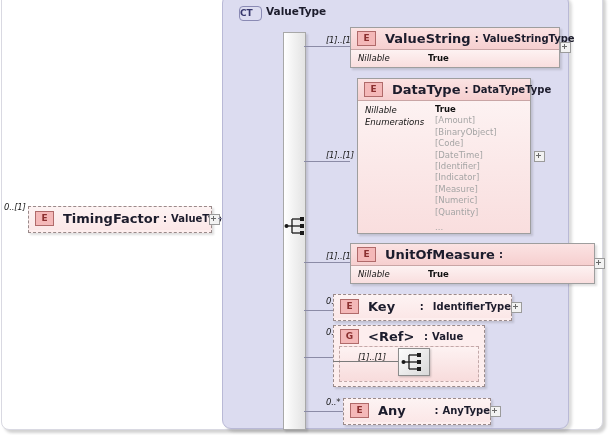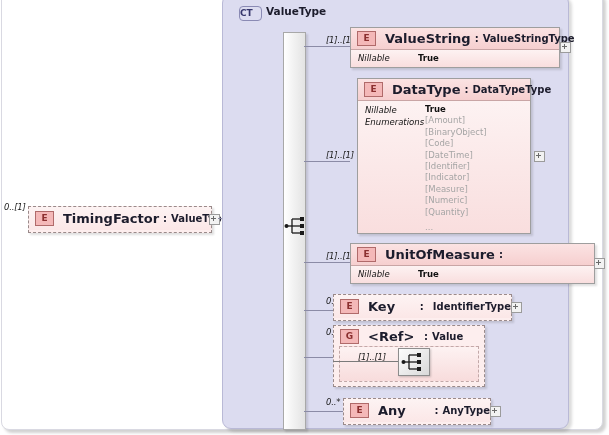--- a/index.html
+++ b/index.html
@@ -97,21 +97,21 @@
   .ename{
     font-size:13px;font-weight:bold;color:#1c1c2c;
     margin-left:9px;white-space:nowrap;
   }
   .etype{
     font-size:10px;font-weight:bold;color:#1c1c2c;
     white-space:nowrap;
   }
 
   
-  .prop-row{display:flex;font-size:8.5px;line-height:12px;padding:2px 0 0 7px;}
+  .prop-row{display:flex;font-size:8.5px;line-height:12px;padding:2px 0 0 7px;gap:10px;}
   .prop-key{
     font-style:italic;color:#111;width:60px;flex:0 0 auto;white-space:nowrap;
   }
   .prop-val{font-weight:bold;color:#111;white-space:nowrap;}
   .enum-list{display:flex;flex-direction:column;}
   .enum-item{font-size:8.5px;line-height:11.4px;color:#a5a5a5;white-space:nowrap;}
   .enum-first{font-size:8.5px;line-height:11.4px;color:#111;font-weight:bold;}
 
   
   .plusbox{

